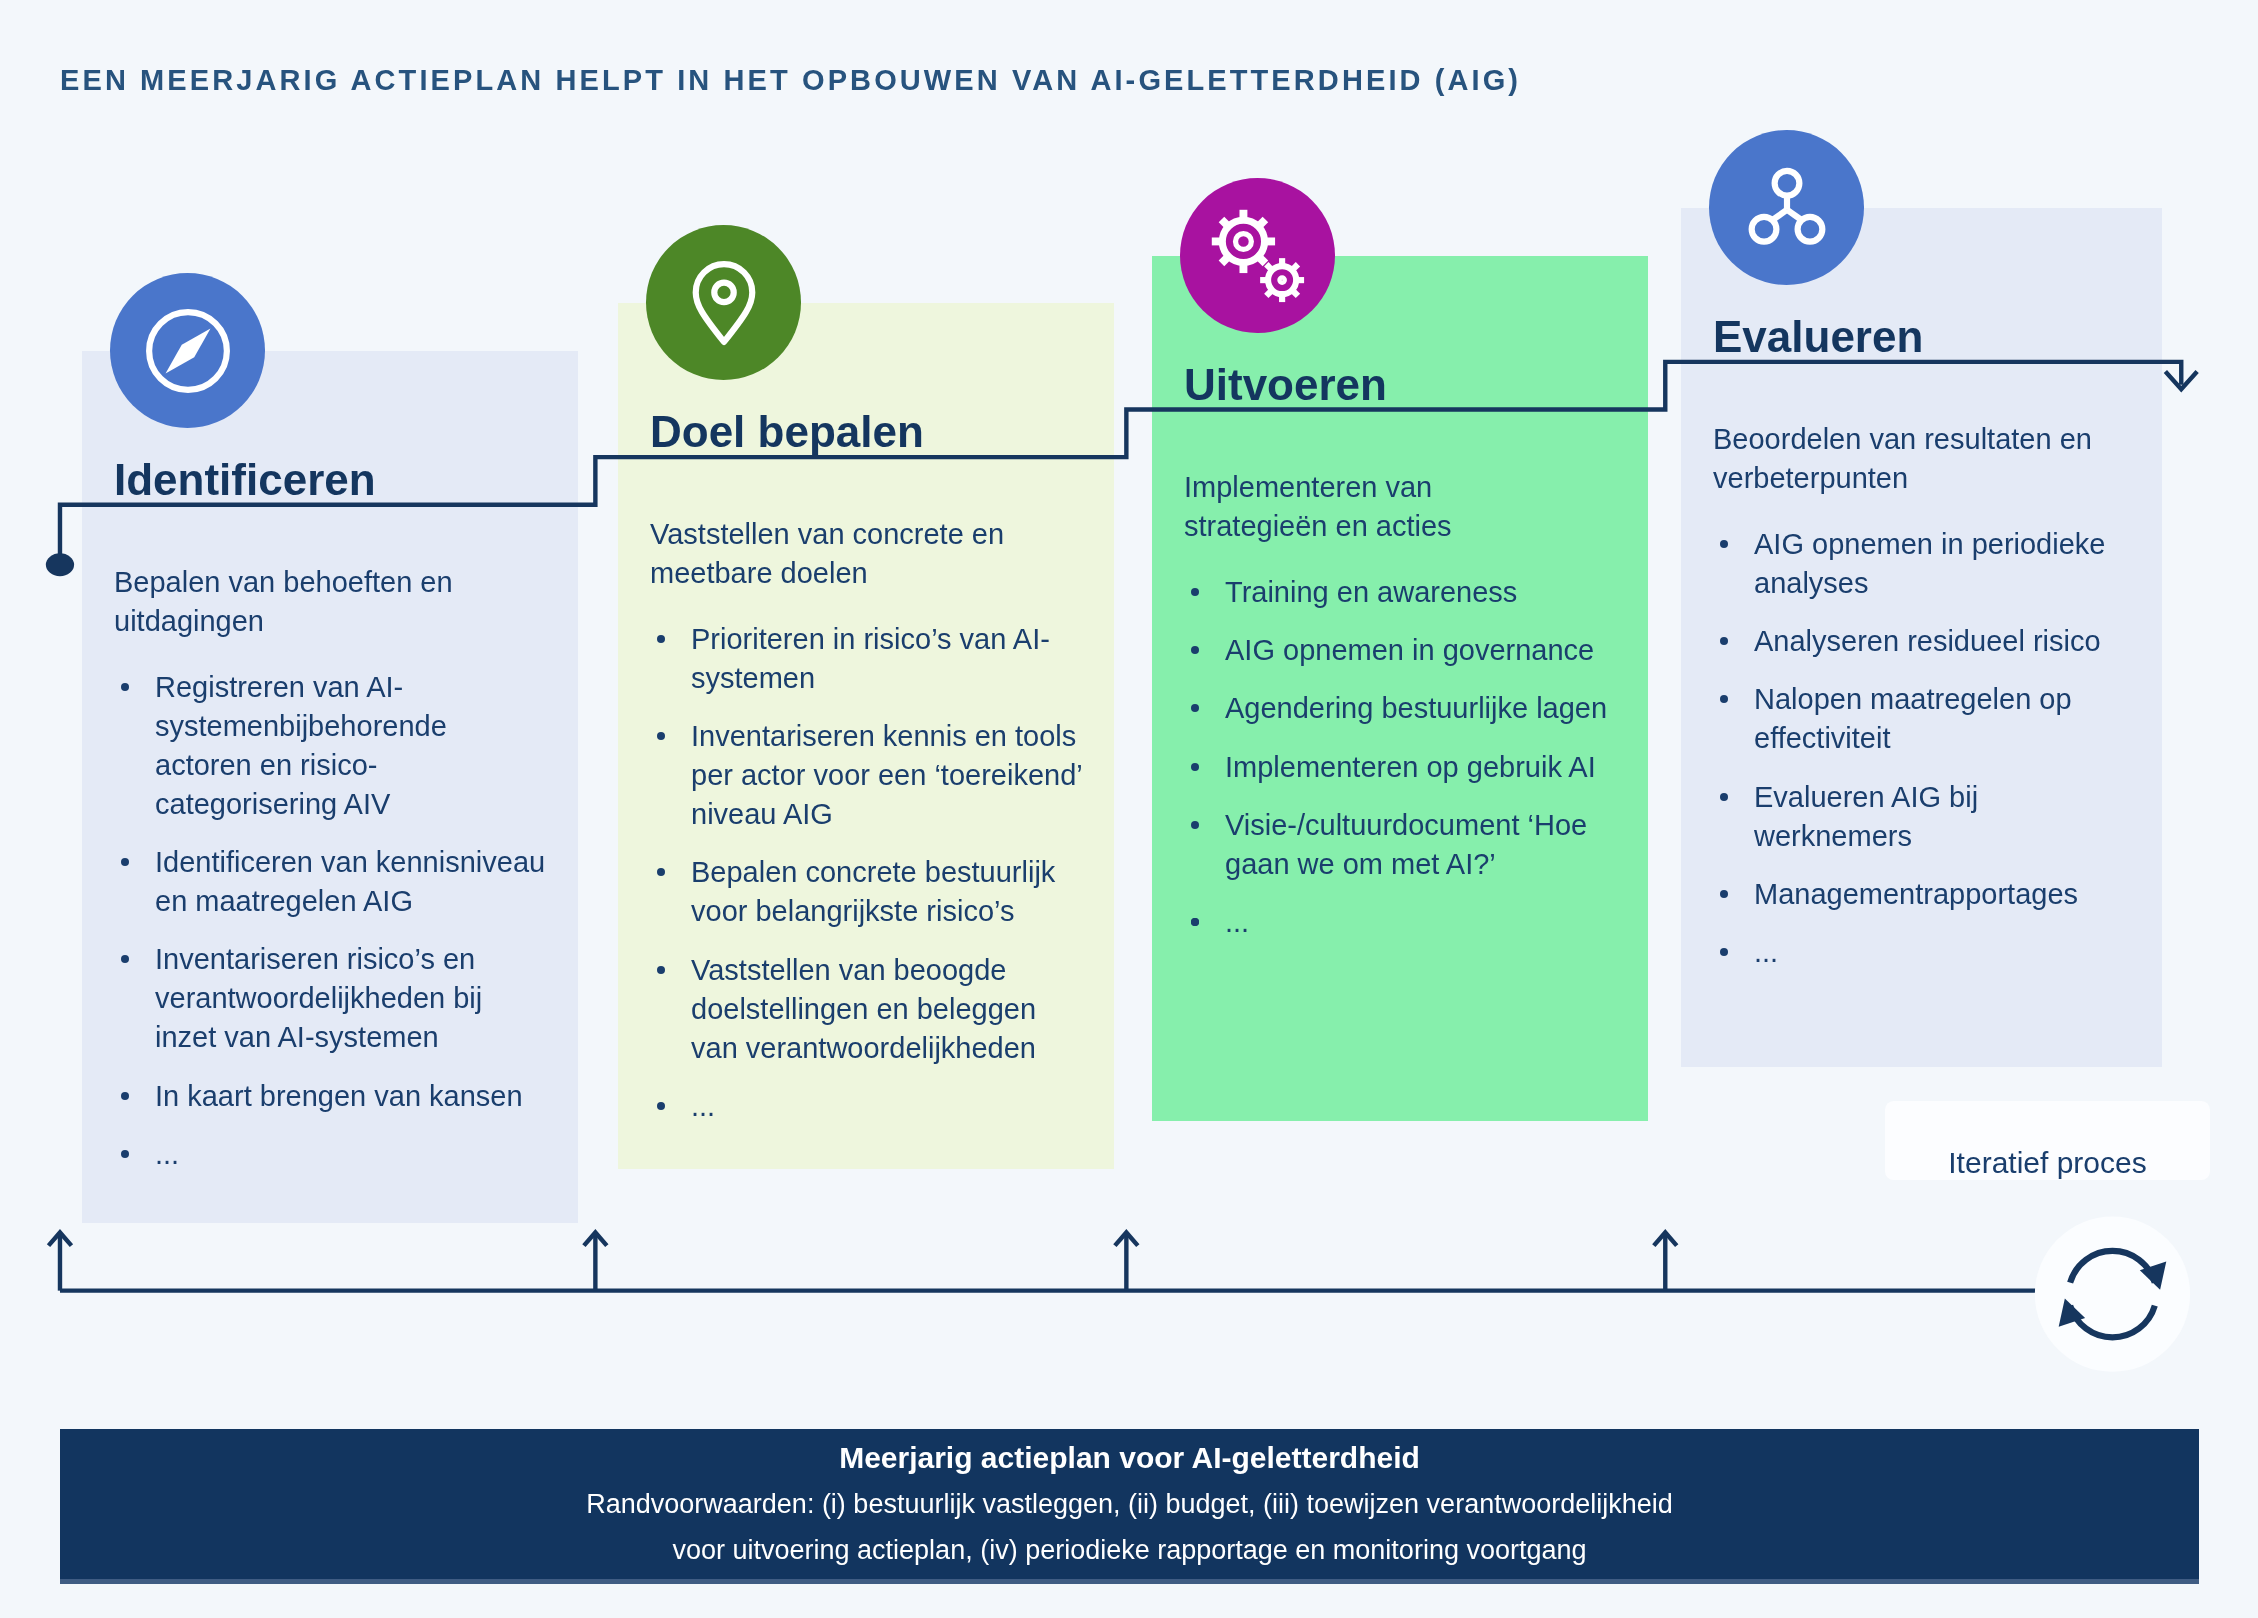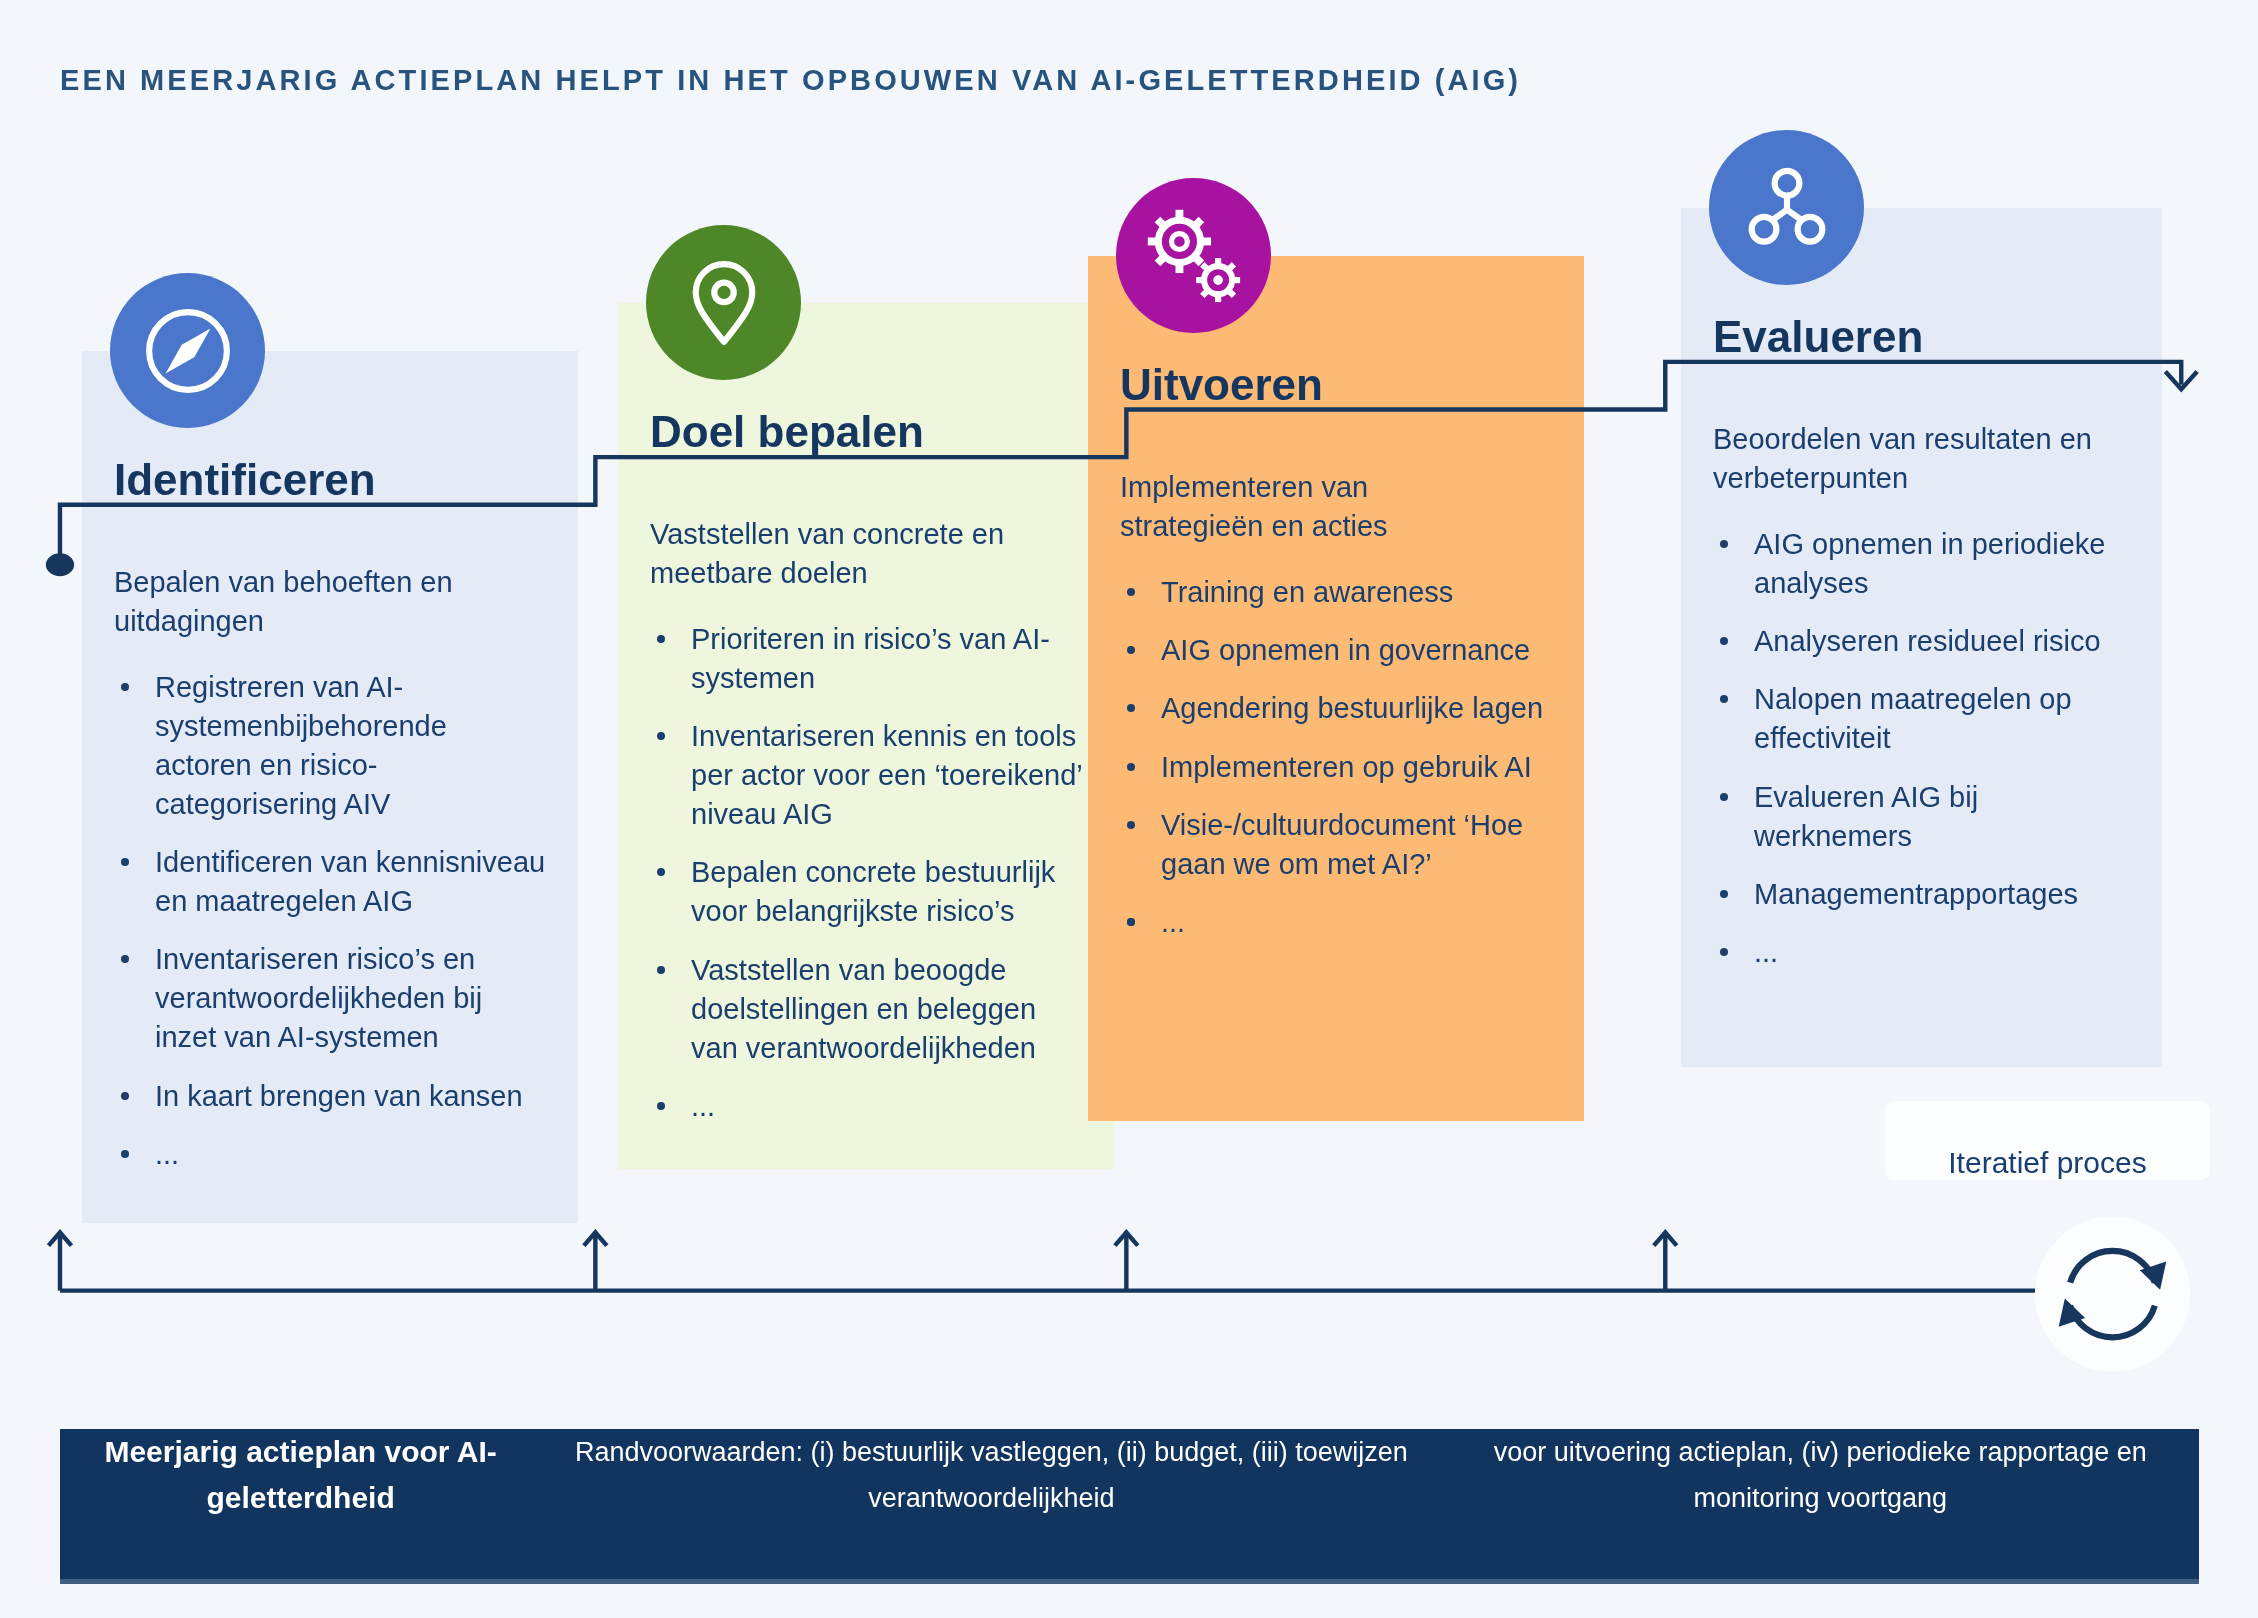--- a/index.html
+++ b/index.html
@@ -19,21 +19,21 @@
   ul.bullets li{position:relative;padding-left:41px;margin-bottom:19.4px;max-width:441px;}
   ul.bullets .dot{position:absolute;left:7px;top:15px;width:8px;height:8px;border-radius:50%;background:#1a3e6d;}
 
   .overlay{position:absolute;left:0;top:0;z-index:5;pointer-events:none;}
 
   .iteratief-box{position:absolute;left:1885px;top:1101px;width:325px;height:79px;background:#fcfdff;
     border-radius:8.8px;display:flex;align-items:flex-end;justify-content:center;z-index:4;}
   .iteratief-box span{color:#1a3e6d;font-size:30px;}
 
   .banner{position:absolute;left:60px;top:1429px;width:2139px;height:150px;background:#12355f;
-    color:#ffffff;text-align:center;display:flex;flex-direction:row;justify-content:center;z-index:4;
+    color:#ffffff;text-align:center;display:flex;flex-direction:column;justify-content:center;z-index:4;
     border-bottom:5.3px solid #3f5c83;}
   .banner .b-title{font-size:30px;font-weight:700;line-height:46px;}
   .banner .b-line{font-size:27px;line-height:46px;}
 </style>
 </head>
 <body>
 
 <div id="canvas" style="background: rgb(243, 247, 251);">
 
   <div class="page-title" style="color: rgb(39, 83, 126);">EEN MEERJARIG ACTIEPLAN HELPT IN HET OPBOUWEN VAN AI-GELETTERDHEID (AIG)</div>
@@ -71,21 +71,21 @@
       <ul class="bullets">
           <li><span class="dot"></span><span>Prioriteren in risico’s van AI-systemen</span></li>
           <li><span class="dot"></span><span>Inventariseren kennis en tools per actor voor een ‘toereikend’ niveau AIG</span></li>
           <li><span class="dot"></span><span>Bepalen concrete bestuurlijk voor belangrijkste risico’s</span></li>
           <li><span class="dot"></span><span>Vaststellen van beoogde doelstellingen en beleggen van verantwoordelijkheden</span></li>
           <li><span class="dot"></span><span>...</span></li>
         </ul>
     </div>
   </section>
 
-  <section class="panel" style="left: 1088px; top: 256px; width: 496px; height: 865px; background: #fdba74;">
+  <section class="panel" style="left: 1152px; top: 256px; width: 496px; height: 865px; background: #86efac;">
     <div class="icon-circle" style="background: rgb(168, 18, 160);">
       <svg width="109" height="109" viewBox="-62 -62 124 124">
         <g stroke="#ffffff" fill="none">
           <circle cx="-16" cy="-16" r="24" stroke-width="8"></circle>
           <circle cx="-16" cy="-16" r="9" stroke-width="6"></circle>
           <g stroke-width="9">
             <line x1="-16" y1="-52" x2="-16" y2="-40"></line>
             <line x1="-16" y1="8" x2="-16" y2="20"></line>
             <line x1="-52" y1="-16" x2="-40" y2="-16"></line>
             <line x1="8" y1="-16" x2="20" y2="-16"></line>

